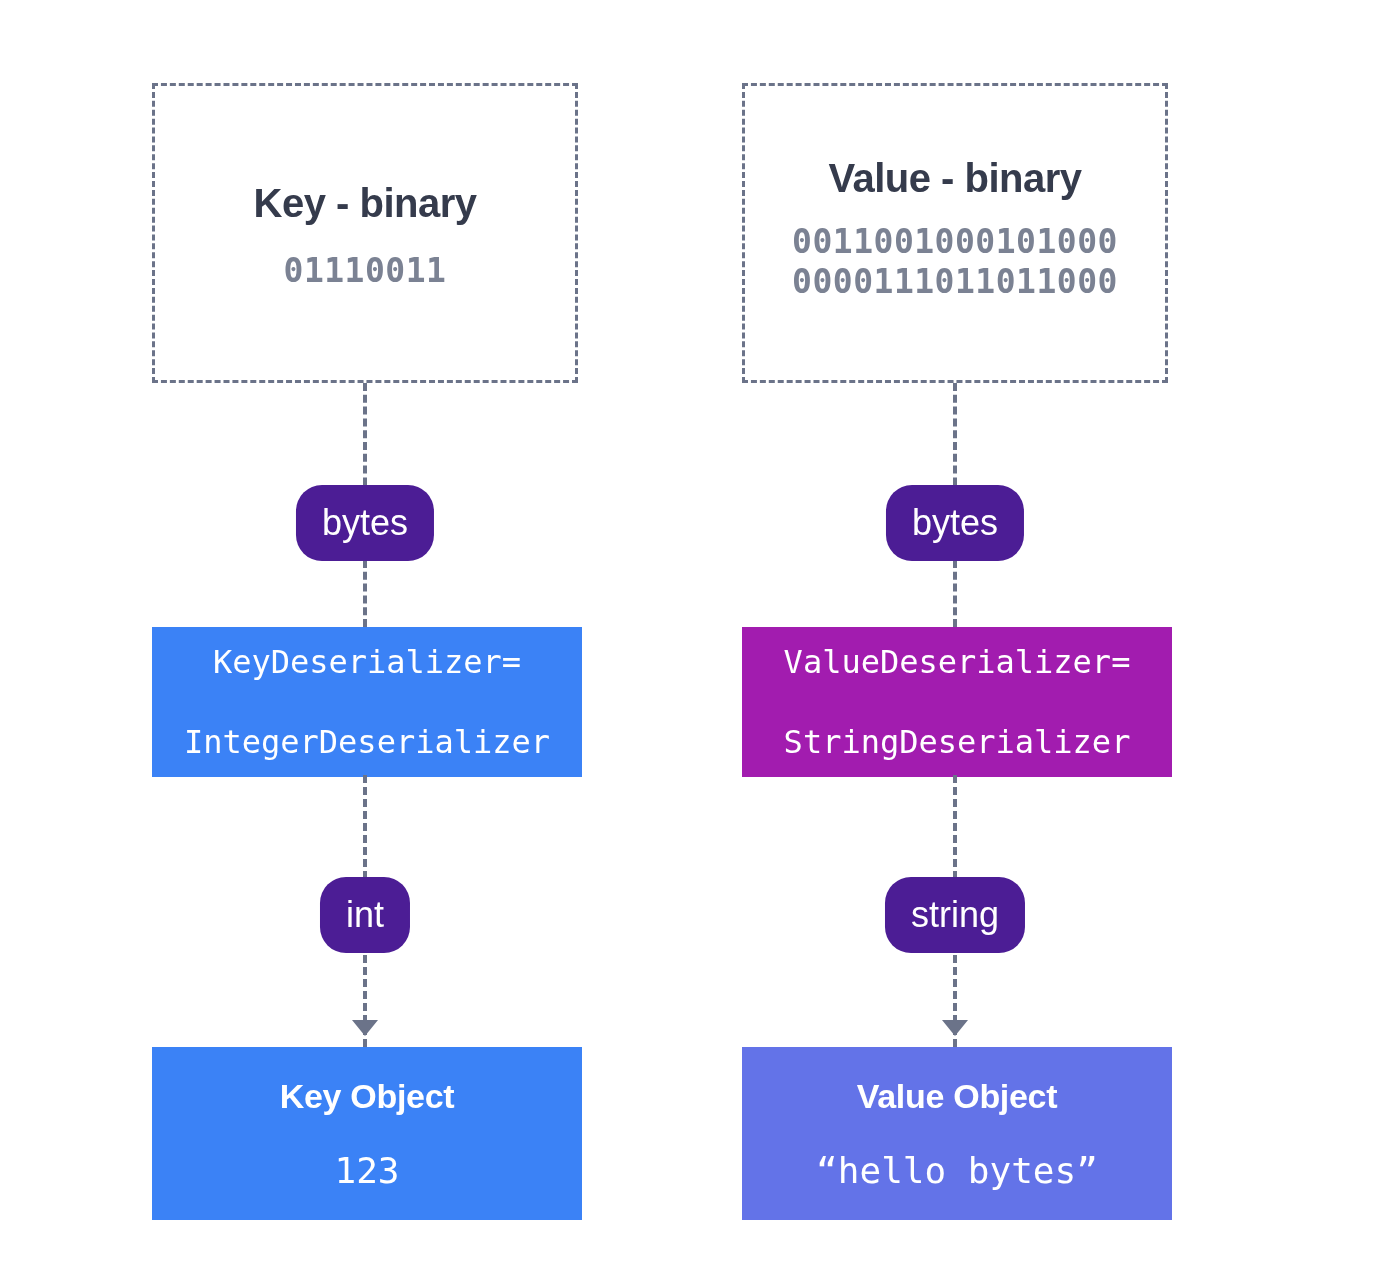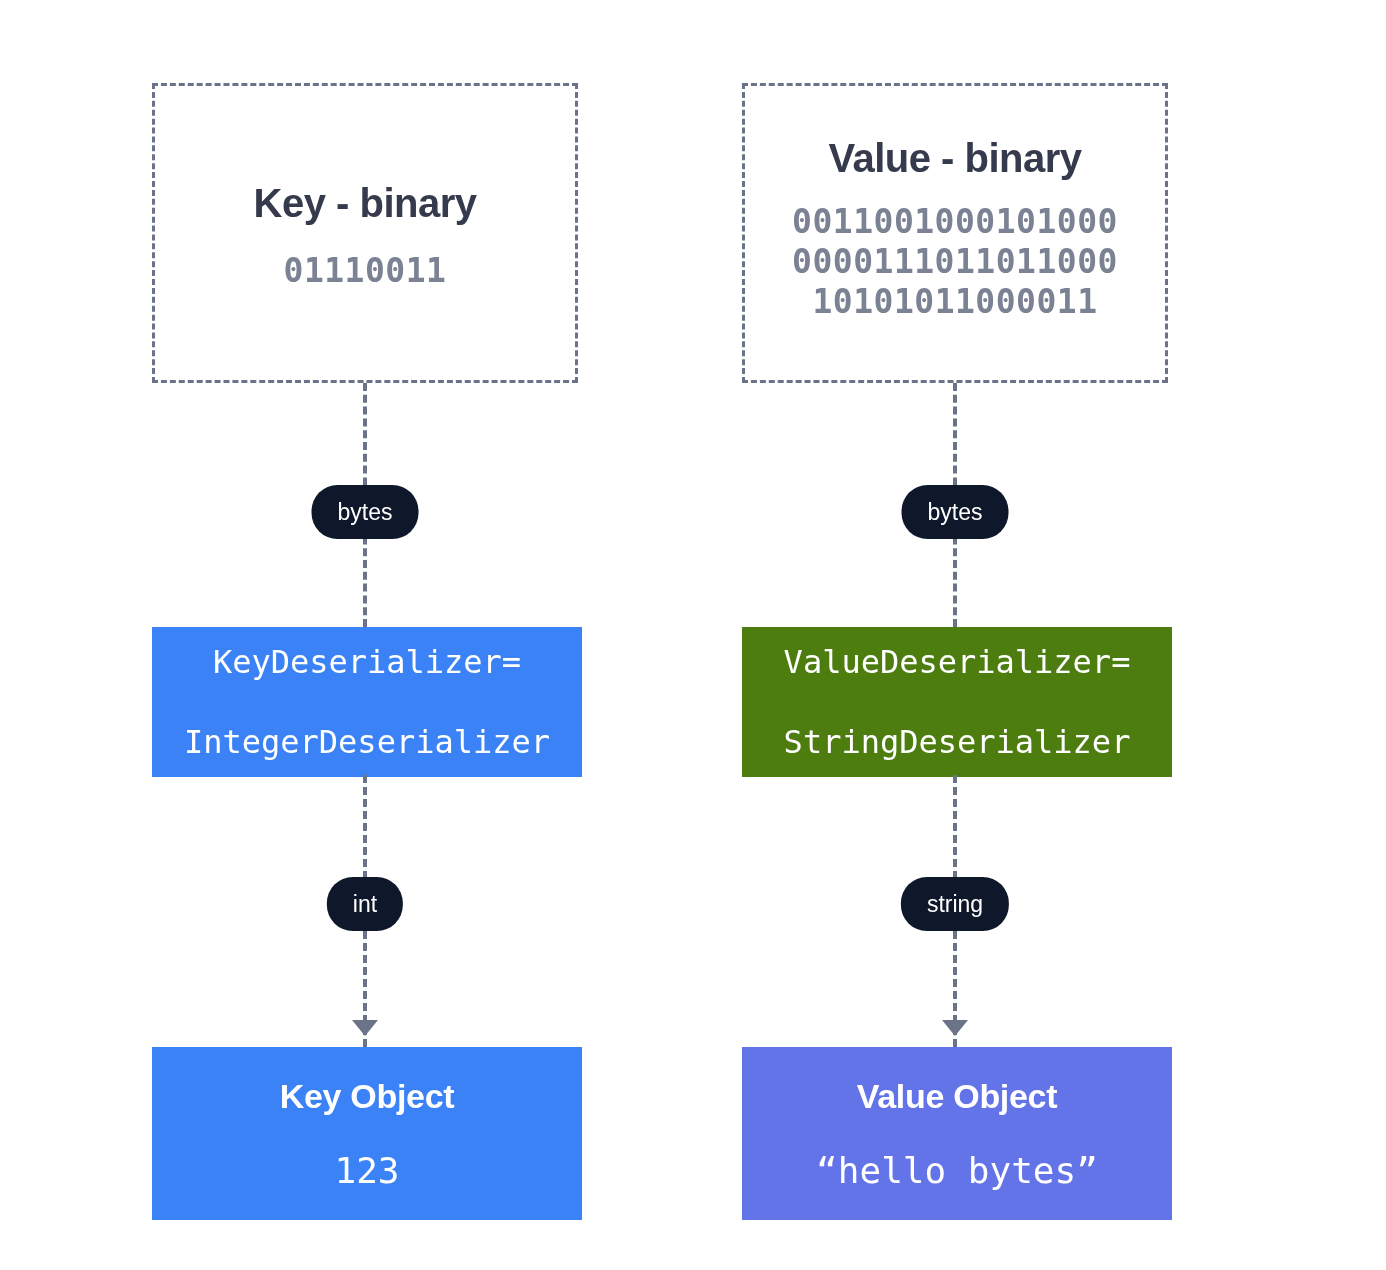--- a/index.html
+++ b/index.html
@@ -98,26 +98,26 @@
     border-right: 13px solid transparent;
     border-top: 16px solid #6b7389;
   }
 
   
   .pill {
     position: absolute;
     left: 50%;
     transform: translateX(-50%);
     height: 52px;
-    padding: 1px 26px;
+    padding: 12px 26px;
     border-radius: 26px;
-    background: #0f172a;
-    color: #ffffff;
-    font-family: "Liberation Sans", sans-serif;
-    font-size: 23px;
+    background: #4c1d95;
+    color: #ffffff;
+    font-family: "Liberation Sans", sans-serif;
+    font-size: 36px;
     line-height: 52px;
     white-space: nowrap;
     text-align: center;
   }
   .pill.p1 { top: 485px; }
   .pill.p2 { top: 877px; }
 
   
   .solid-box {
     position: absolute;
@@ -196,28 +196,27 @@
       <div class="object-value">123</div>
     </div>
   </div>
 
   <div class="column value">
 
     <div class="binary-box value-box">
       <div class="box-title">Value - binary</div>
       <div class="binary-text">0011001000101000</div>
       <div class="binary-text">0000111011011000</div>
-      <div class="binary-text">10101011000011</div>
     </div>
 
     <div class="connector c1"></div>
 
     <div class="pill p1">bytes</div>
 
-    <div class="solid-box deserializer-box" style="background:#4d7c0f">
+    <div class="solid-box deserializer-box" style="background:#a21caf">
       <div class="mono-line">ValueDeserializer=</div>
       <div class="mono-line">StringDeserializer</div>
     </div>
 
     <div class="connector c2"></div>
     <div class="arrowhead"></div>
 
     <div class="pill p2">string</div>
 
     <div class="solid-box object-box" style="background:#6373e8">

